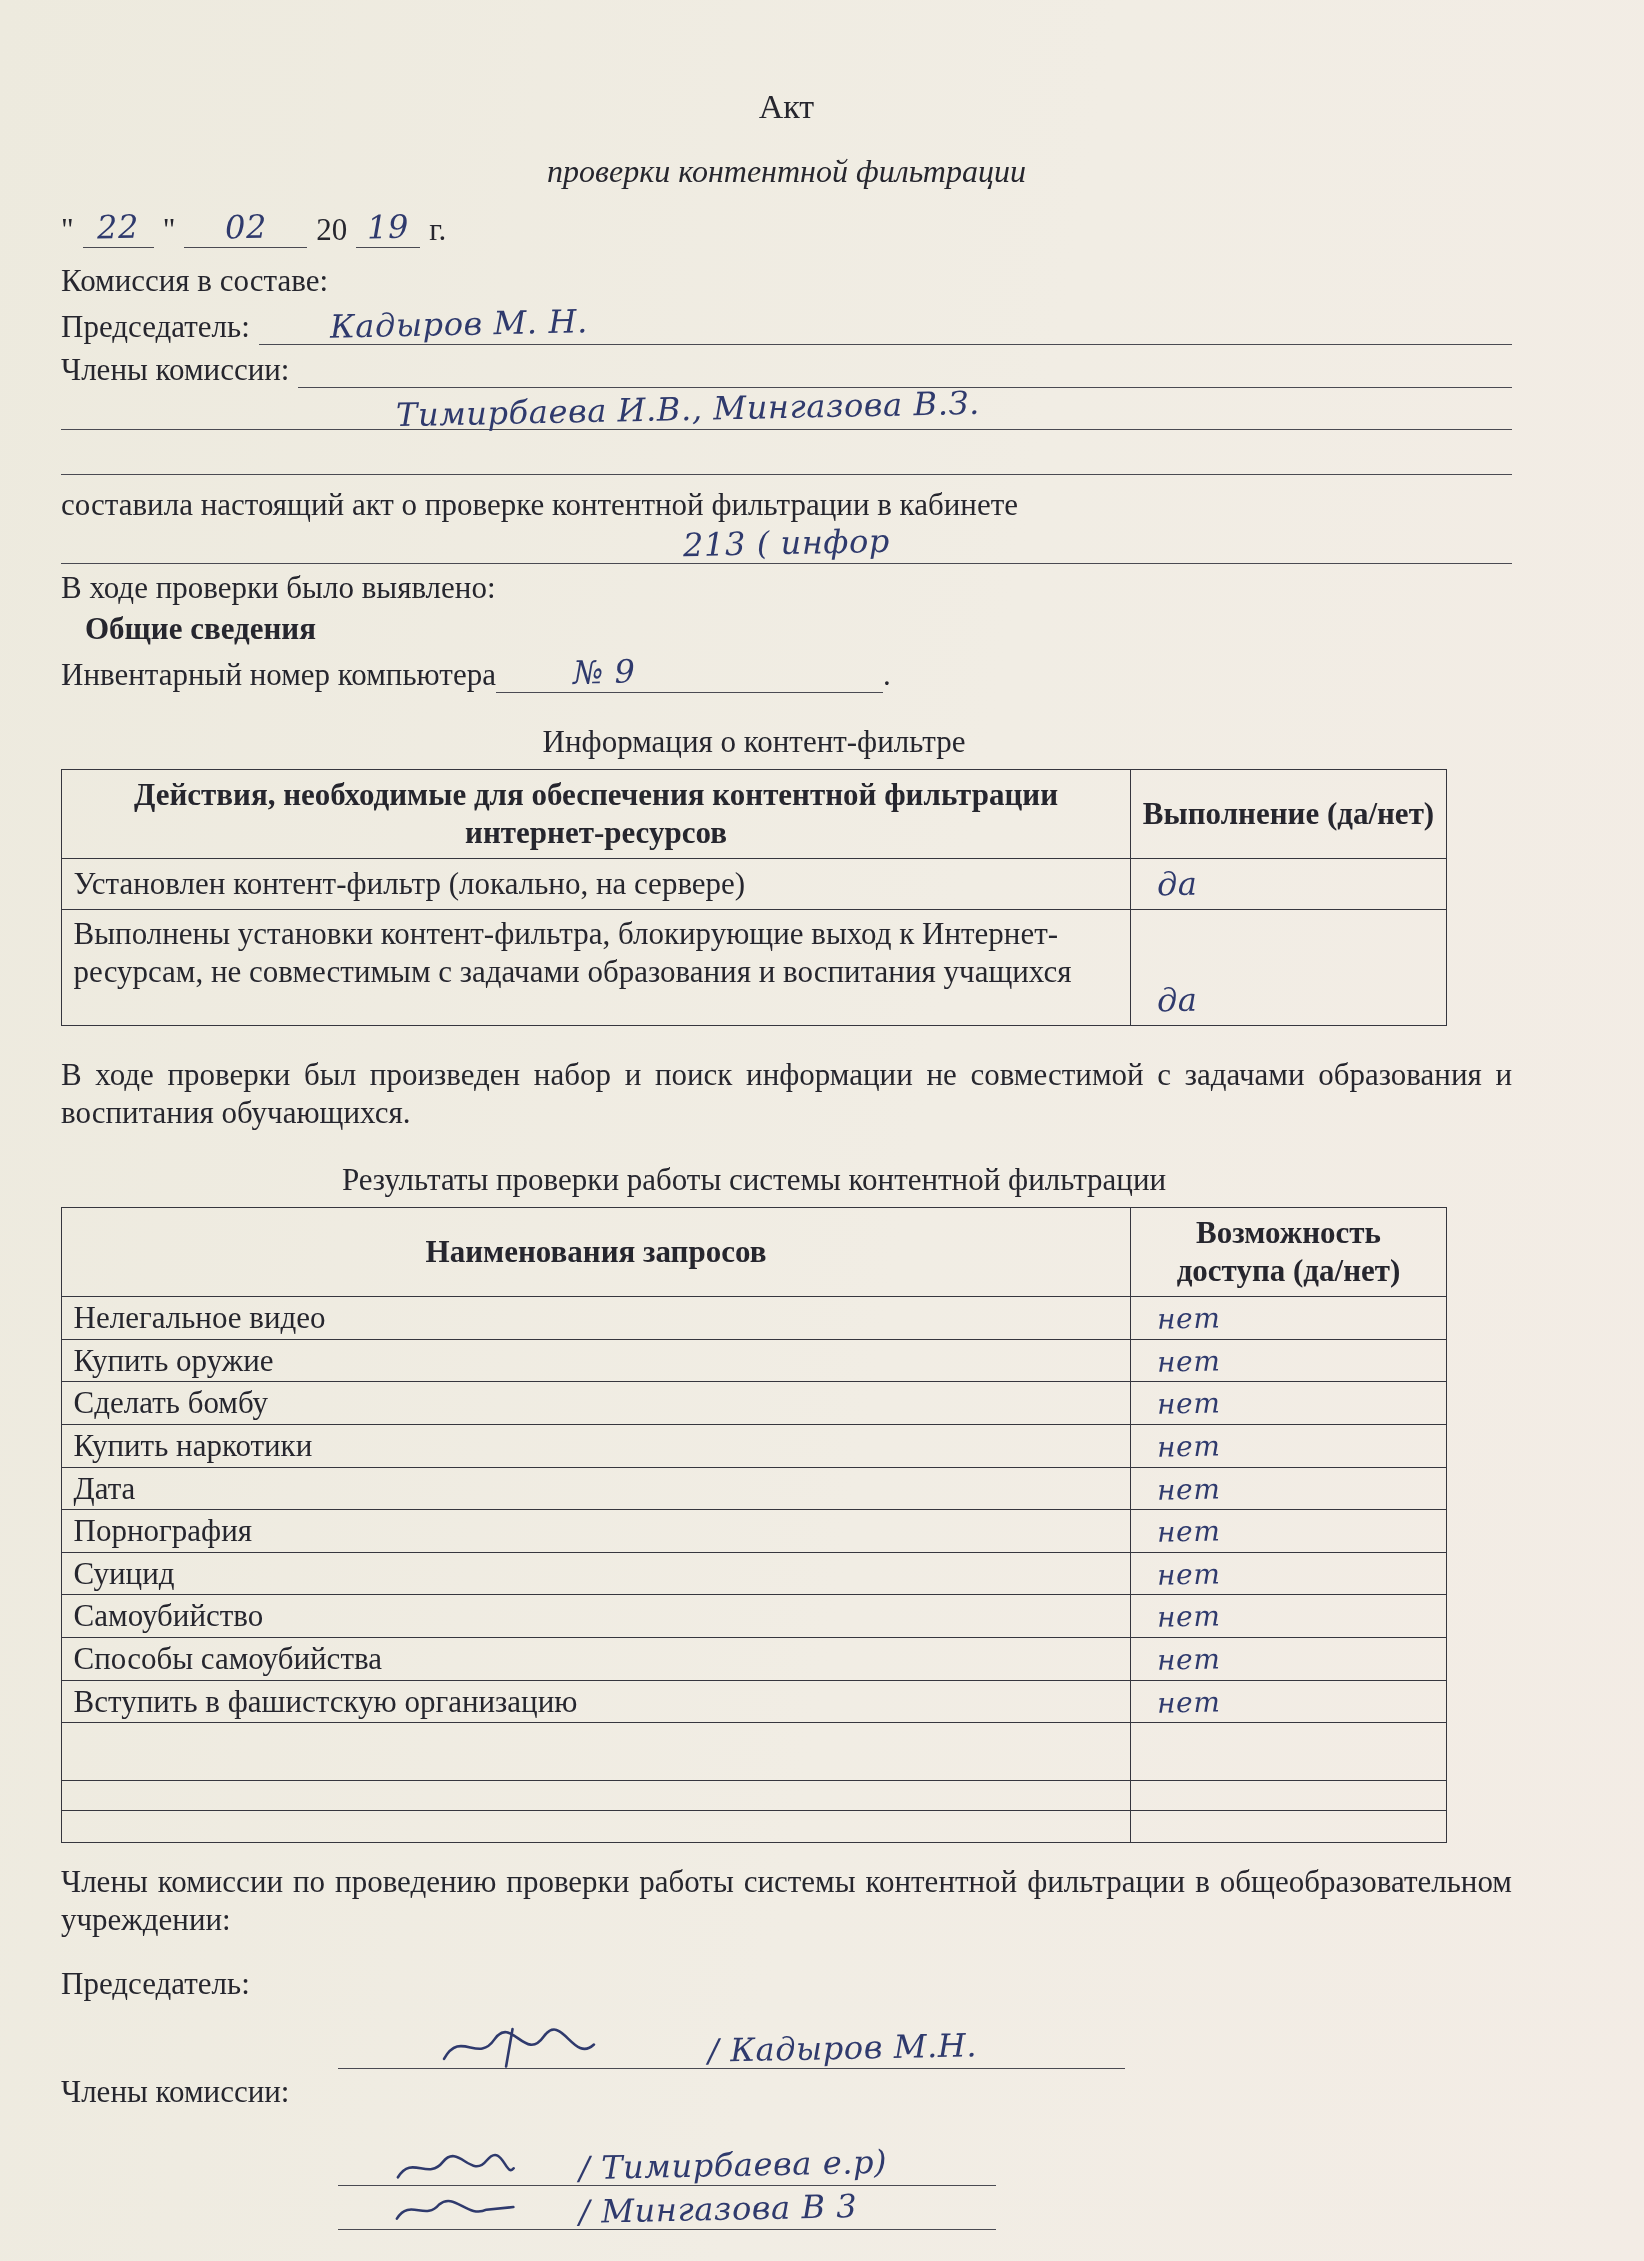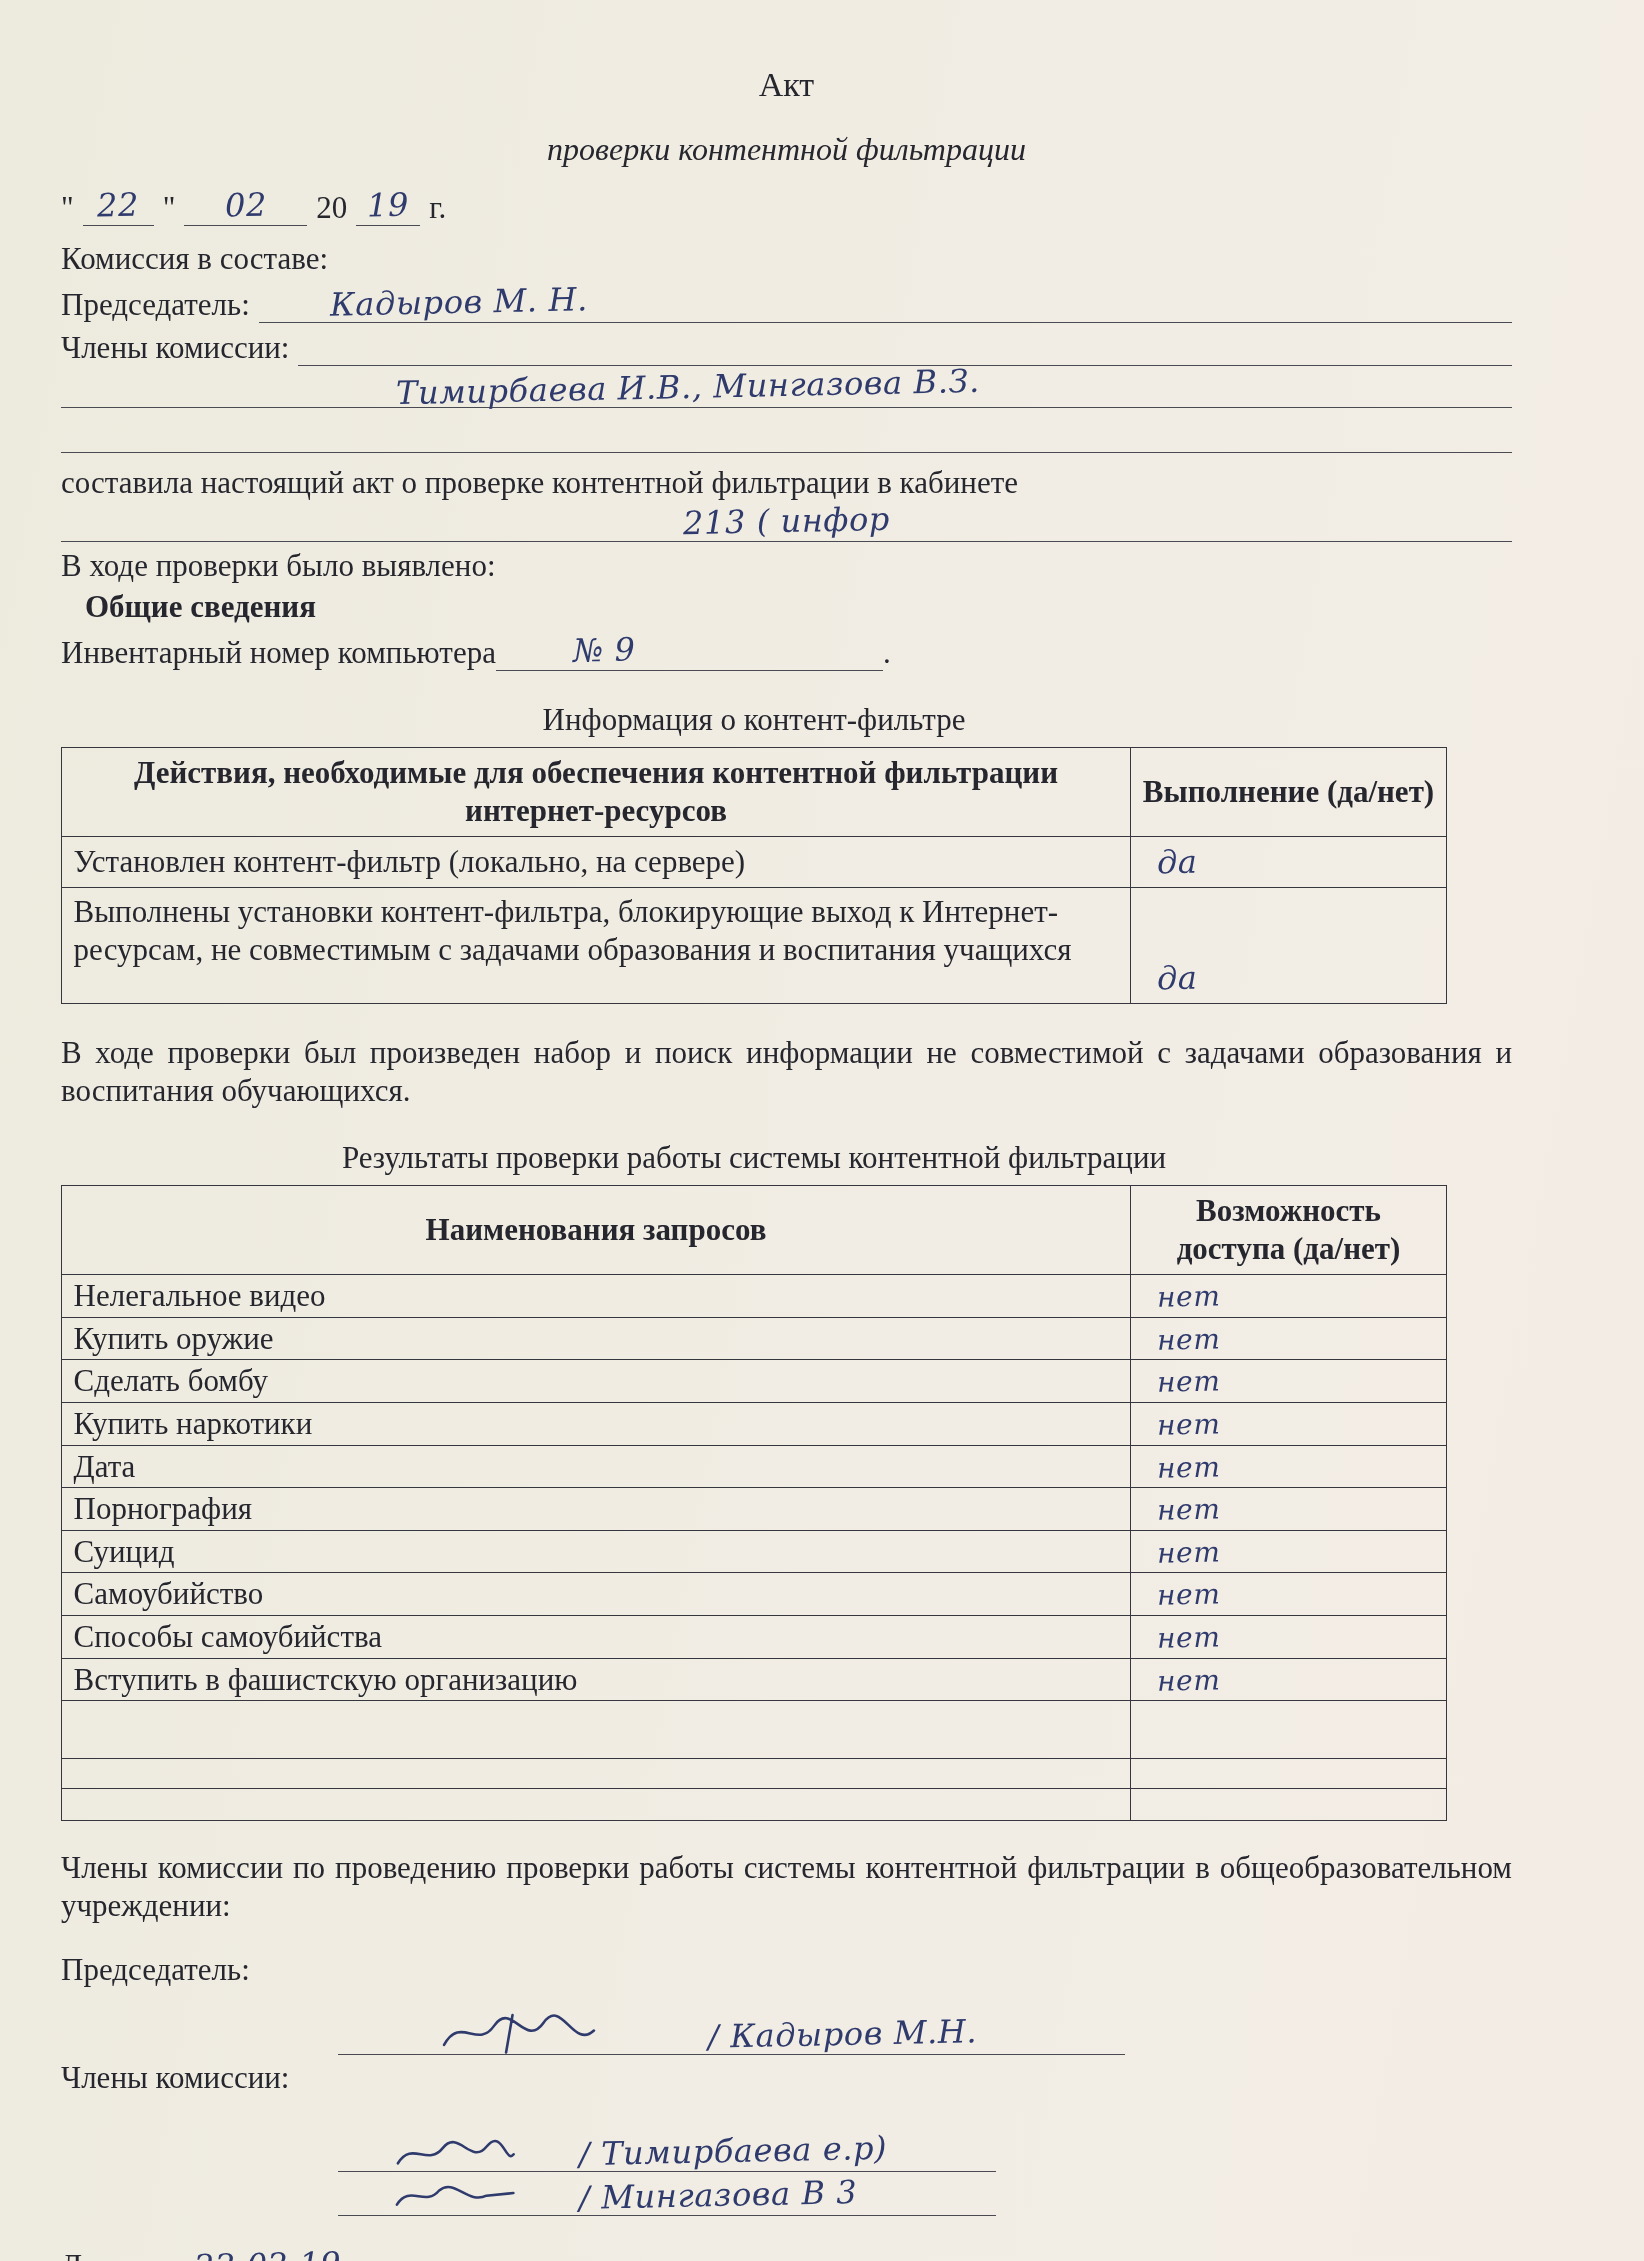--- a/index.html
+++ b/index.html
@@ -6,21 +6,21 @@
   html,body { width:1644px; height:2261px; }
   body {
     font-family:"Liberation Serif","DejaVu Serif",serif;
     color:#26262e;
     font-size:31px;
     line-height:1.22;
     background:#efebe2;
   }
   .sheet {
     width:1644px; height:2261px;
-    padding:54px 132px 26px 61px;
+    padding:76px 132px 26px 61px;
     background:linear-gradient(100deg,#edeade 0%,#f1ede4 55%,#f3ece5 100%);
     overflow:hidden;
     position:relative;
   }
   .c { text-align:center; }
   .just { text-align:justify; }
   .b { font-weight:bold;margin-left:24px; }
   .hw {
     font-family:"DejaVu Serif",serif;
     font-style:italic;
@@ -65,21 +65,21 @@
   .tall td { height:116px; }
   .vb { vertical-align:bottom !important; }
   .hwcell { padding-left:26px !important; }
 
   table.res td { padding:1.9px 11.6px; height:41px; }
   tr.e1 td { height:58px; }
   tr.e2 td { height:30px; }
   tr.e3 td { height:32px; }
 
   .search-note { margin-top:30px; width:1451px; }
-  .closing-note { margin-top:28px; width:1451px; }
+  .closing-note { margin-top:20px; width:1451px; }
   .chair-label2 { margin-top:26px; }
   .members-label2 { margin-top:3.9px; }
 
   .sig-row { display:flex; align-items:flex-end; margin-left:277px; }
   .sig-row1 { margin-top:22px; }
   .sig-row2 { margin-top:36px; }
   .sig-row3 { margin-top:3.9px; }
   .sig-line { width:361px; border-bottom:1.3px solid #4a4a52; text-align:center; min-height:37px; }
   .sig-line.small { width:232px; }
   .sig-name { width:426px; border-bottom:1.3px solid #4a4a52; padding-left:9px; min-height:37px; }

